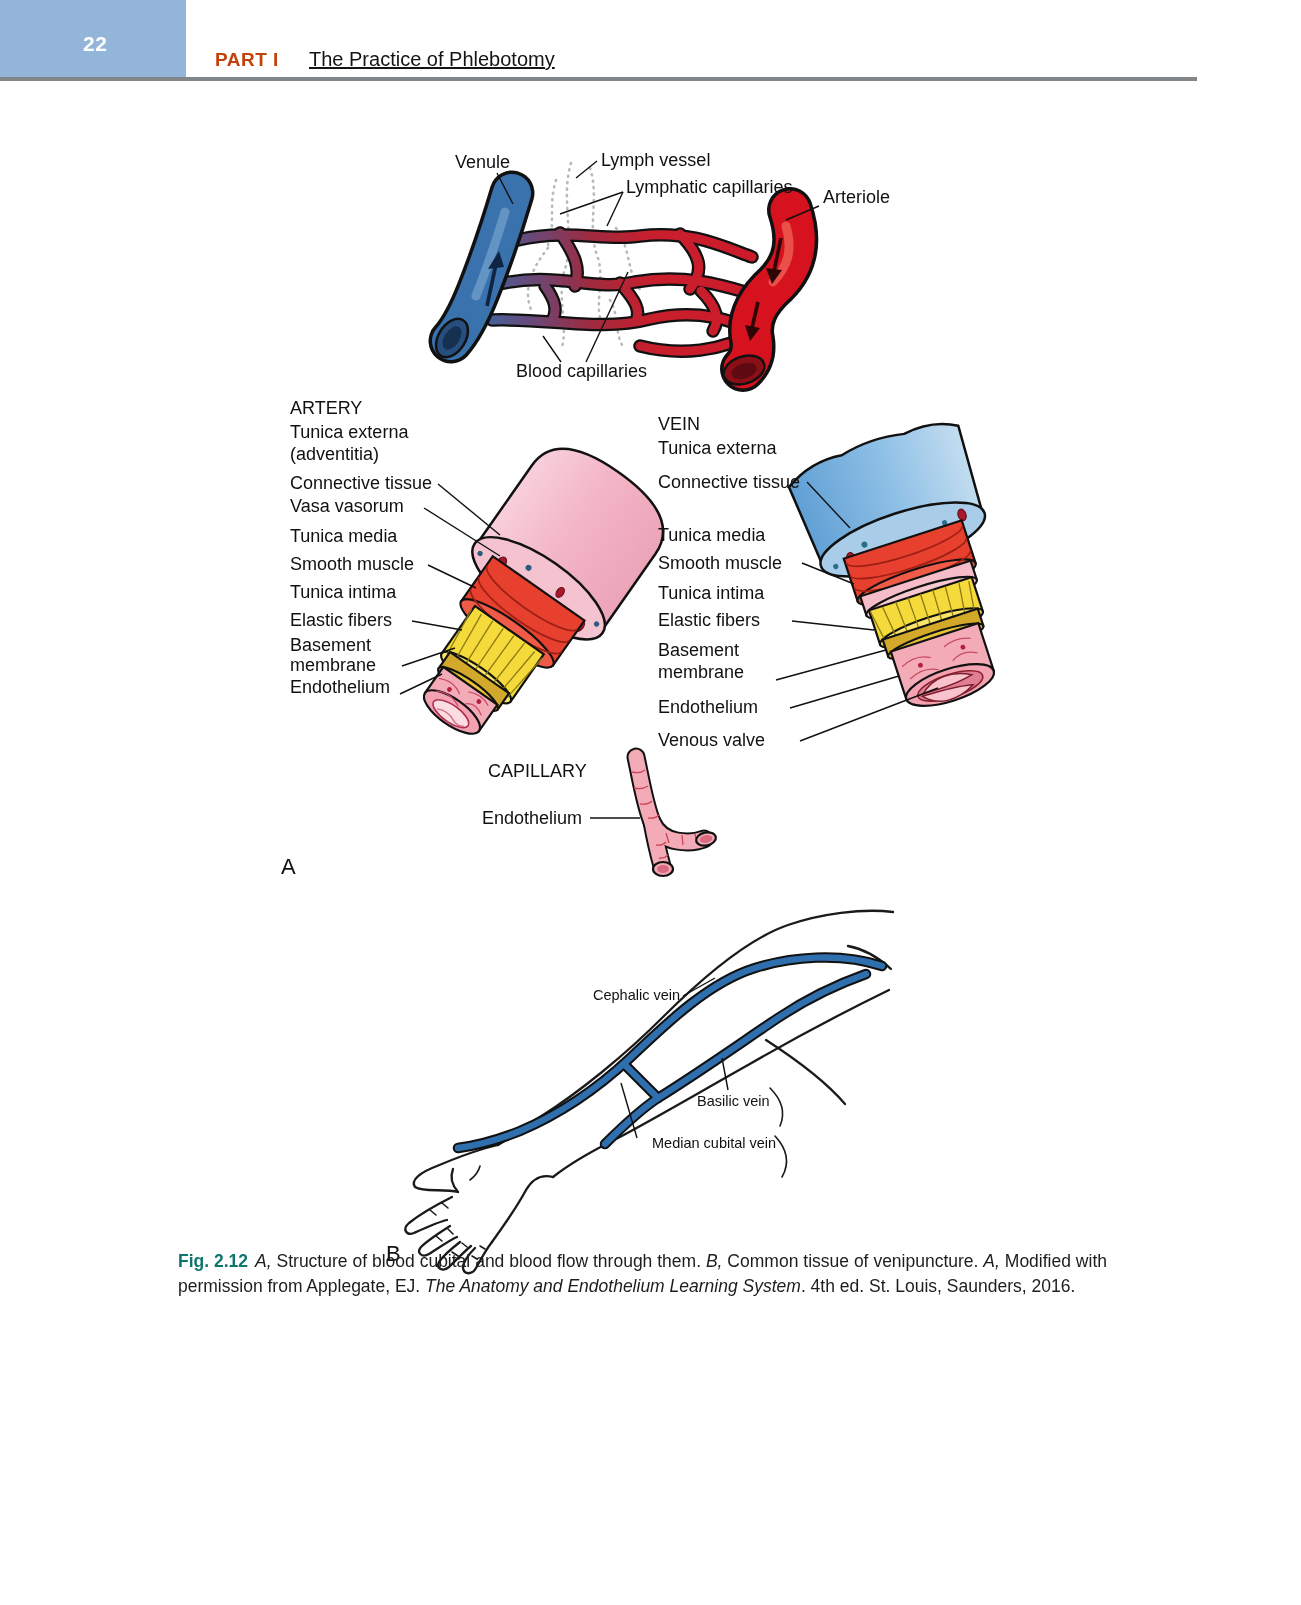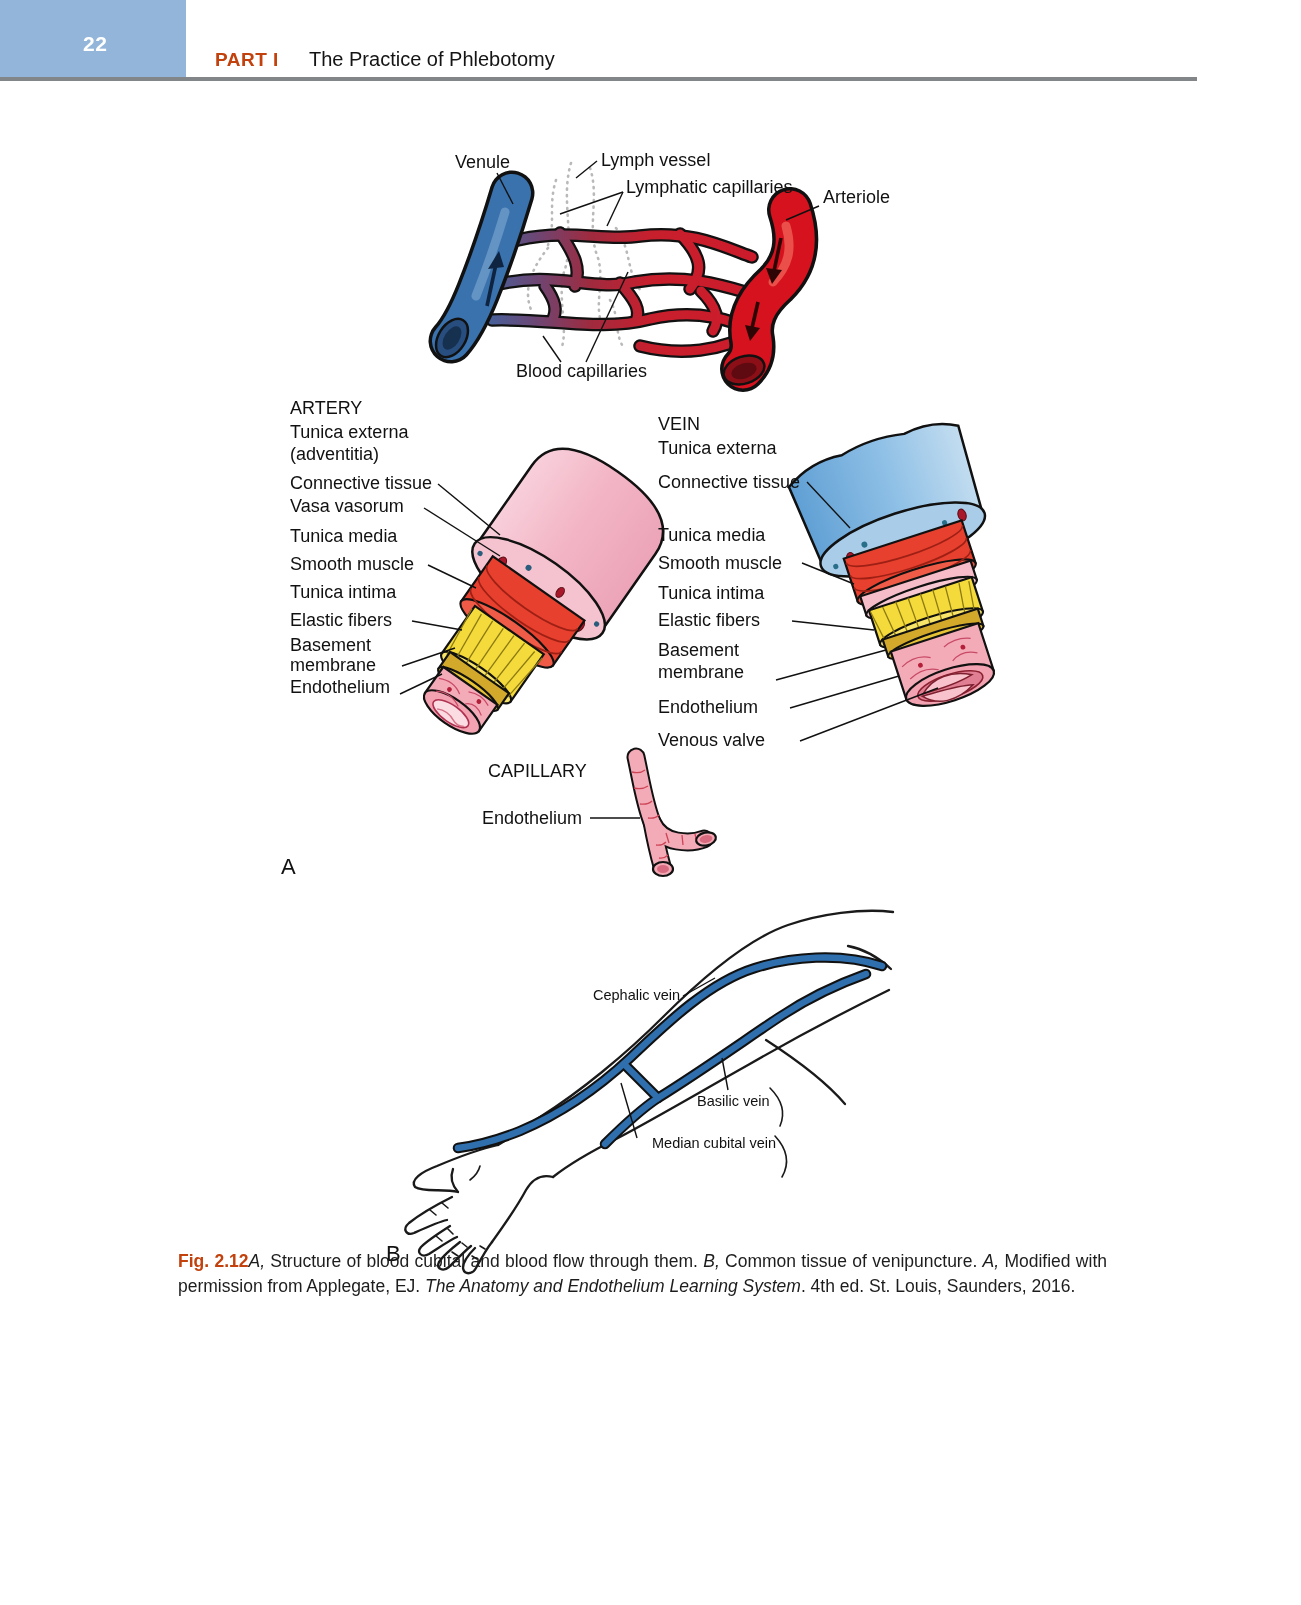--- a/index.html
+++ b/index.html
@@ -4,28 +4,28 @@
 <style>
   html,body{margin:0;padding:0;background:#ffffff;}
   body{font-family:"Liberation Sans","DejaVu Sans",sans-serif;}
   .page{position:relative;width:1301px;height:1605px;background:#fff;overflow:hidden;}
 
   
   .page-tab{position:absolute;left:0;top:0;width:186px;height:78px;}
   .page-num{position:absolute;left:83px;top:32px;font-size:21px;font-weight:bold;color:#ffffff;letter-spacing:.5px;}
   .header-rule{position:absolute;left:0;top:77px;width:1197px;height:4px;background:#838689;}
   .part-label{position:absolute;left:215px;top:49px;font-size:19px;font-weight:bold;color:#c2410c;letter-spacing:.5px;}
-  .part-title{position:absolute;left:309px;top:48px;font-size:20px;color:#141414;}
+  .part-title{position:absolute;left:309px;top:48px;font-size:20px;color:#141414;text-decoration:underline;}
 
   
   .fig-svg{position:absolute;left:0;top:0;width:1301px;height:1605px;}
 
   
   .caption{position:absolute;left:178px;top:1249px;width:929px;font-size:17.5px;line-height:25px;color:#1d1d1d;text-align:justify;}
-  .caption .figlabel{font-weight:bold;color:#c2410c;}
+  .caption .figlabel{font-weight:bold;color:#0f766e;margin-right:7px;}
   .caption i{font-style:italic;}
 
   
   text{font-family:"Liberation Sans","DejaVu Sans",sans-serif;fill:#111;}
   .lbl{font-size:18px;}
   .lbl-sm{font-size:14.5px;}
   .panel-letter{font-size:22px;}
   .leader{stroke:#111;stroke-width:1.4;fill:none;}
 </style>
 </head>

